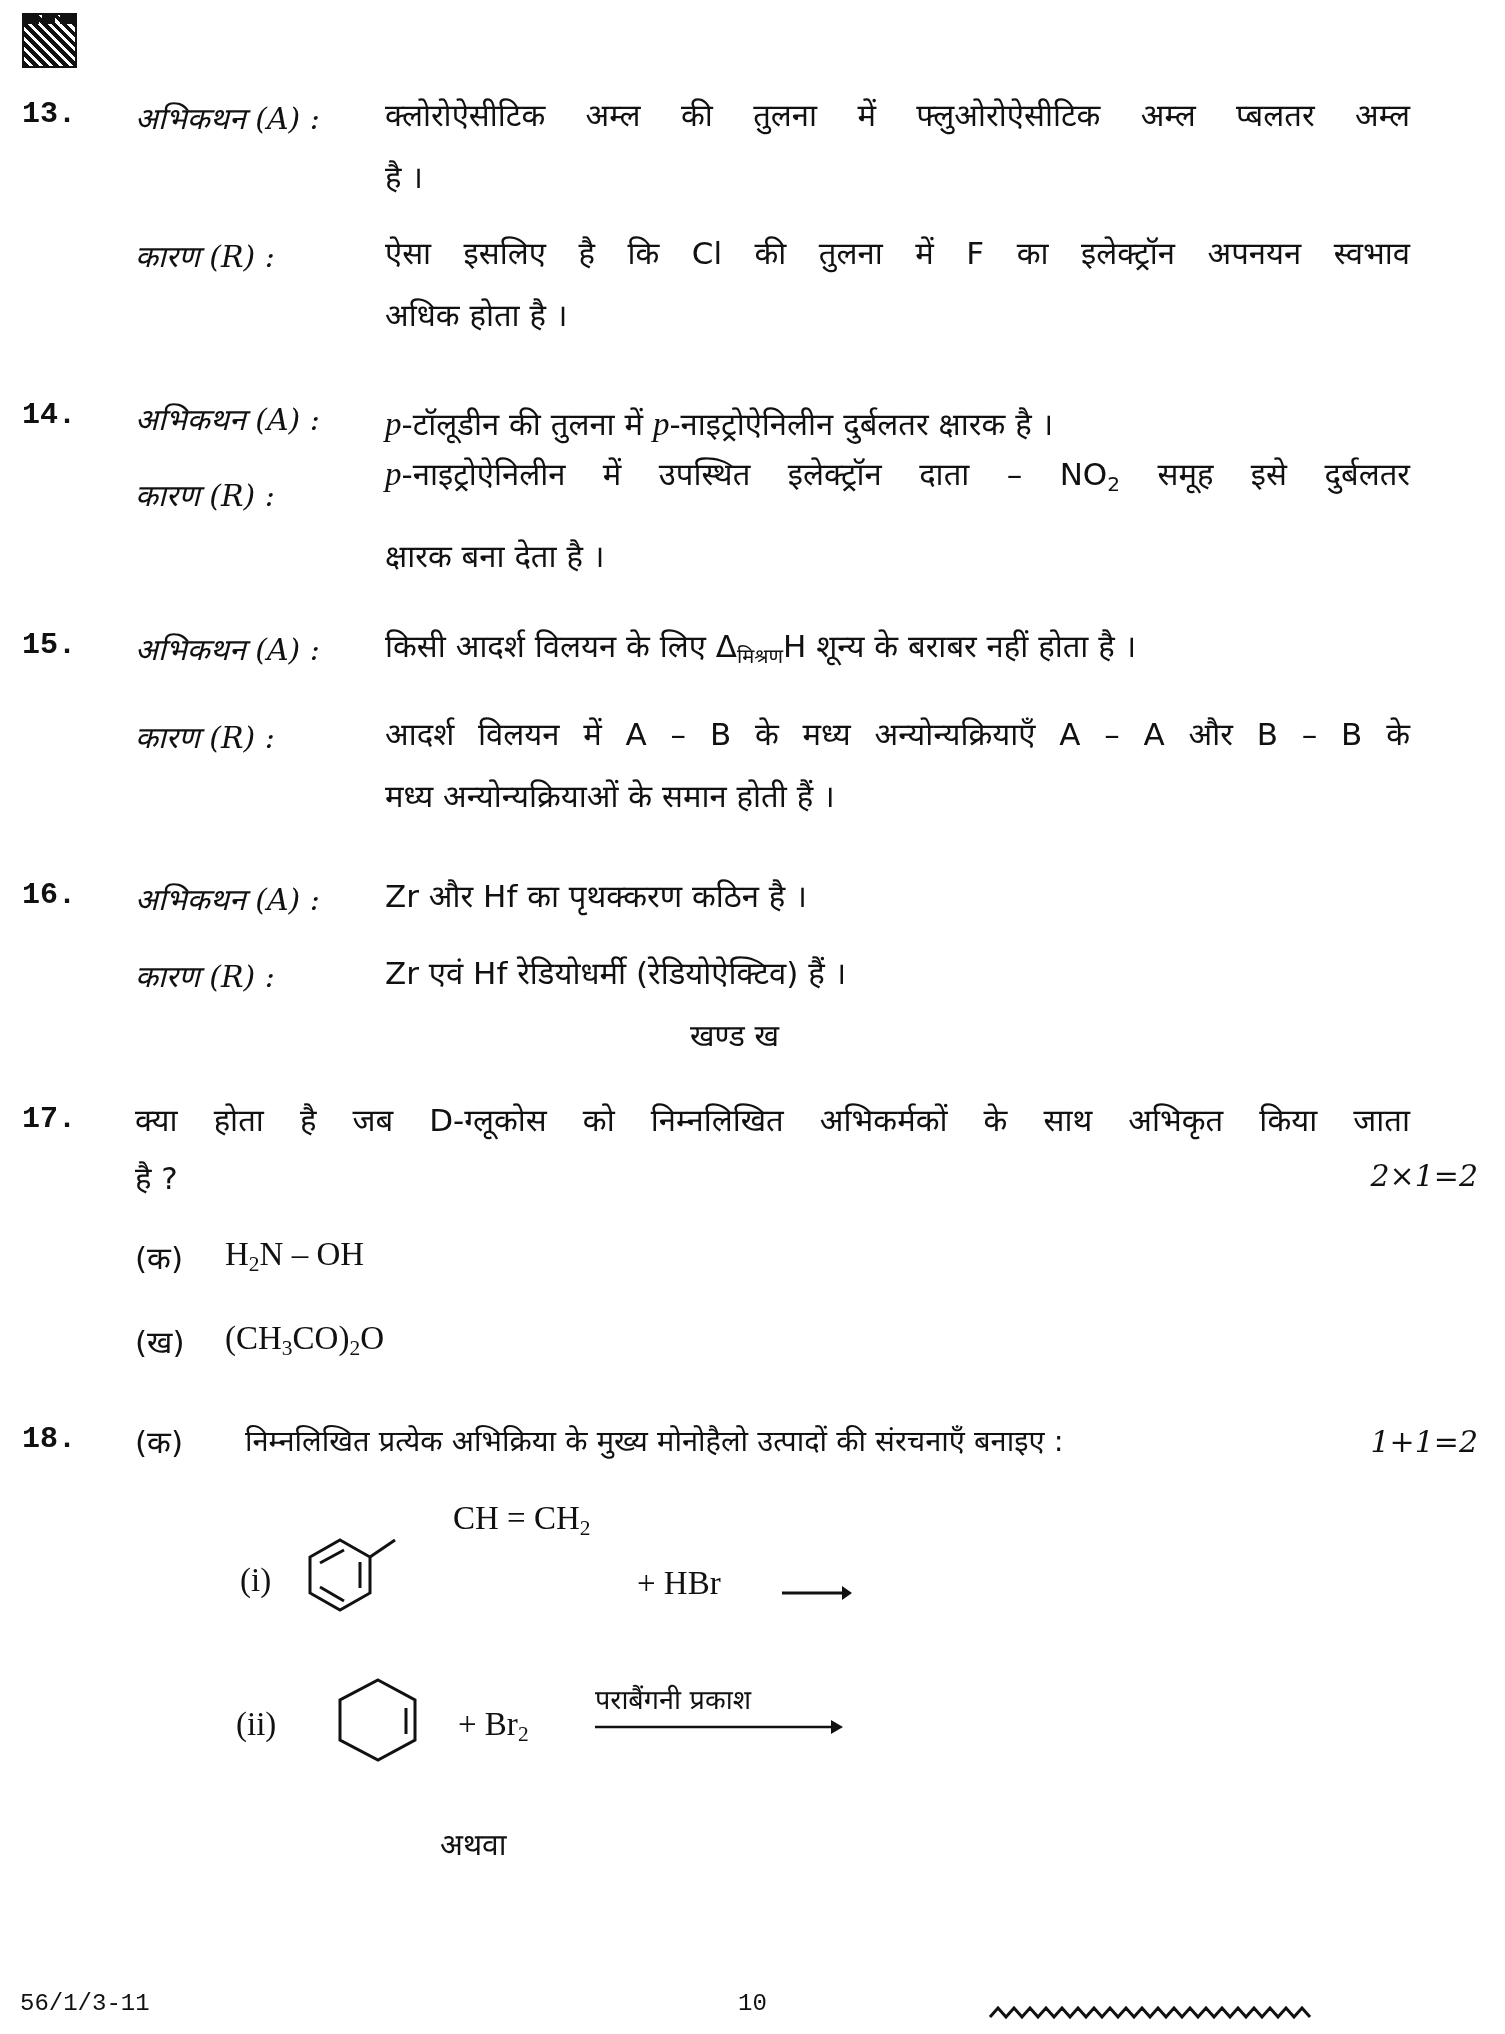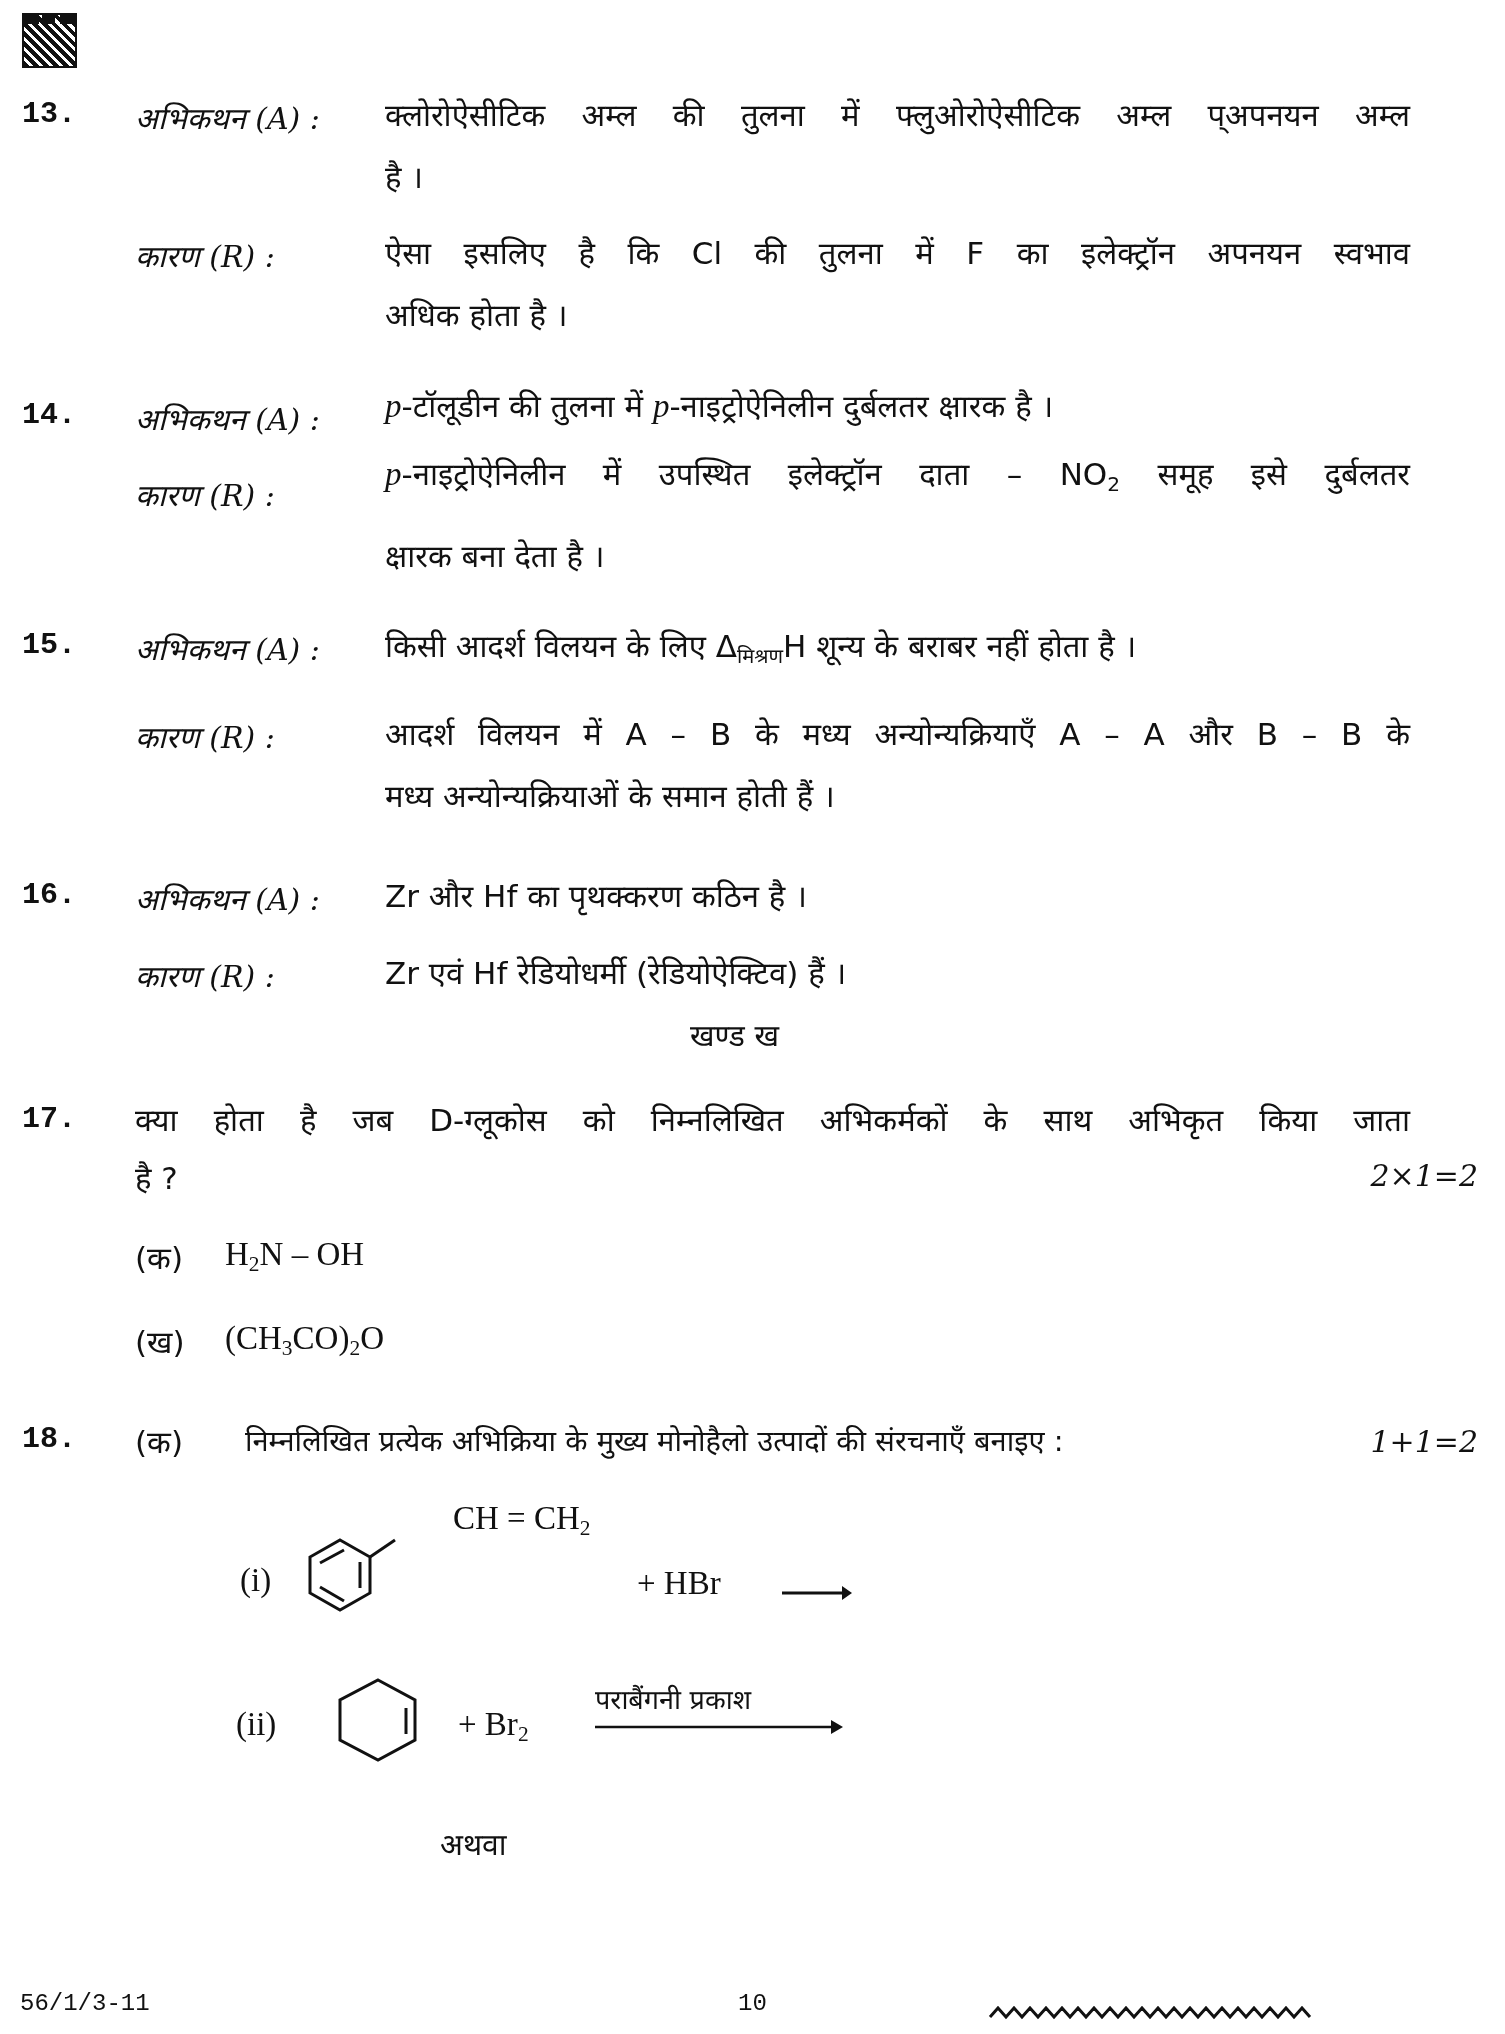--- a/index.html
+++ b/index.html
@@ -22,29 +22,29 @@
         border:2px solid #111; box-sizing:border-box; }
   svg { position:absolute; overflow:visible; }
 </style>
 </head>
 <body>
 
 <div class="abs qr"></div>
 
 <div class="abs qnum" style="top:97px">13.</div>
 <div class="abs lbl" style="top:97px">अभिकथन (A) :</div>
-<div class="abs txt just" style="top:93px">क्लोरोऐसीटिक अम्ल की तुलना में फ्लुओरोऐसीटिक अम्ल प्अपनयन अम्ल</div>
+<div class="abs txt just" style="top:93px">क्लोरोऐसीटिक अम्ल की तुलना में फ्लुओरोऐसीटिक अम्ल प्बलतर अम्ल</div>
 <div class="abs txt" style="top:155px">है ।</div>
 <div class="abs lbl" style="top:235px">कारण (R) :</div>
 <div class="abs txt just" style="top:231px">ऐसा इसलिए है कि Cl की तुलना में F का इलेक्ट्रॉन अपनयन स्वभाव</div>
 <div class="abs txt" style="top:293px">अधिक होता है ।</div>
 
 <div class="abs qnum" style="top:398px">14.</div>
 <div class="abs lbl" style="top:398px">अभिकथन (A) :</div>
-<div class="abs txt" style="top:384px"><i class="chem">p</i><span>-टॉलूडीन की तुलना में </span><i class="chem">p</i><span>-नाइट्रोऐनिलीन दुर्बलतर क्षारक है ।</span></div>
+<div class="abs txt" style="top:402px"><i class="chem">p</i><span>-टॉलूडीन की तुलना में </span><i class="chem">p</i><span>-नाइट्रोऐनिलीन दुर्बलतर क्षारक है ।</span></div>
 <div class="abs lbl" style="top:474px">कारण (R) :</div>
 <div class="abs txt just" style="top:452px"><i class="chem">p</i><span>-नाइट्रोऐनिलीन में उपस्थित इलेक्ट्रॉन दाता – NO</span><sub>2</sub><span> समूह इसे दुर्बलतर</span></div>
 <div class="abs txt" style="top:534px">क्षारक बना देता है ।</div>
 
 <div class="abs qnum" style="top:628px">15.</div>
 <div class="abs lbl" style="top:628px">अभिकथन (A) :</div>
 <div class="abs txt" style="top:624px"><span>किसी आदर्श विलयन के लिए Δ</span><sub>मिश्रण</sub><span>H शून्य के बराबर नहीं होता है ।</span></div>
 <div class="abs lbl" style="top:716px">कारण (R) :</div>
 <div class="abs txt just" style="top:712px">आदर्श विलयन में A – B के मध्य अन्योन्यक्रियाएँ A – A और B – B के</div>
 <div class="abs txt" style="top:774px">मध्य अन्योन्यक्रियाओं के समान होती हैं ।</div>

